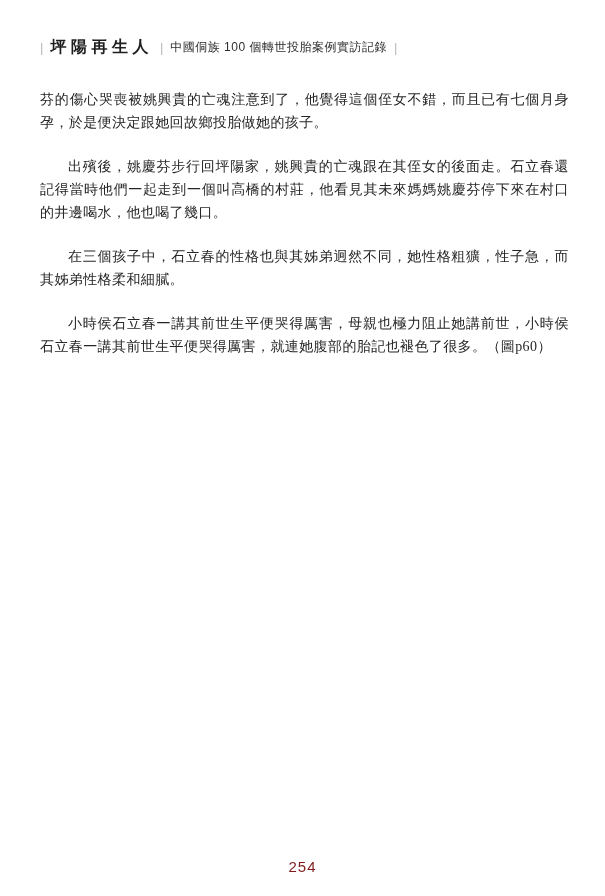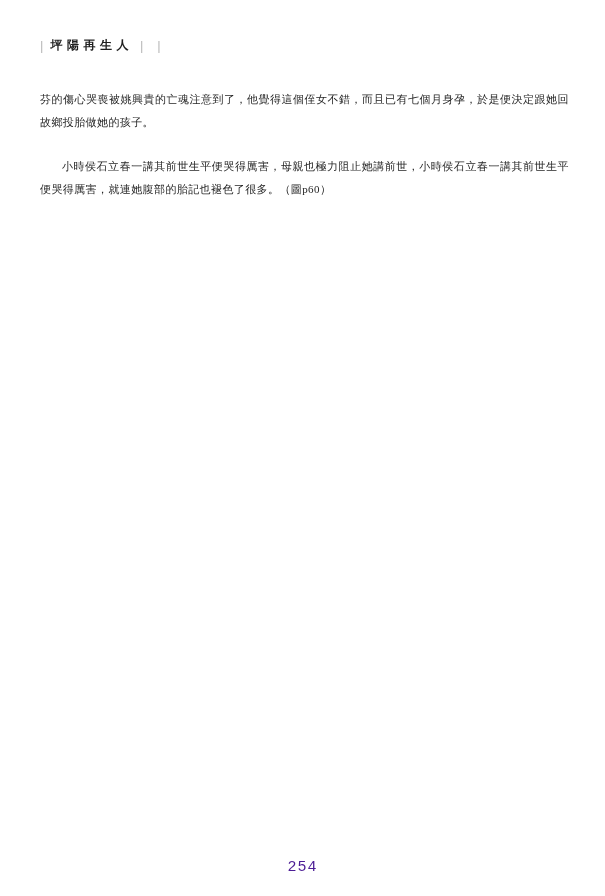--- a/index.html
+++ b/index.html
@@ -26,77 +26,80 @@
   }
   .header-sep {
     color: #b9b9b9;
     font-size: 13px;
     font-family: "Liberation Sans", sans-serif;
     padding: 0 7px;
     font-weight: 300;
   }
   .header-sep.first { padding-left: 0; }
   .book-title {
-    font-size: 12px;
+    font-size: 16px;
     letter-spacing: 4.5px;
     color: #1e1e1e;
     font-family: "Liberation Serif", serif;
     font-weight: 600;
   }
   .book-subtitle {
     font-size: 12px;
     color: #2e2e2e;
     font-family: "Liberation Sans", sans-serif;
     letter-spacing: 0.5px;
   }
   .body-text {
     position: absolute;
     top: 88px;
     left: 40px;
     width: 529px;
   }
   .para {
     margin: 0 0 21px 0;
-    font-size: 11px;
+    font-size: 14px;
     line-height: 23px;
     text-align: justify;
     letter-spacing: 0.4px;
     color: #262626;
   }
   .para.indent {
     text-indent: 2em;
   }
   .page-footer {
     position: absolute;
     bottom: 20px;
     left: 0;
     width: 100%;
     text-align: center;
   }
   .page-number {
     font-size: 15px;
-    color: #4c1d95;
-    font-family: Liberation Mono, monospace;
+    color: #7f1d1d;
+    font-family: Liberation Sans, sans-serif;
     letter-spacing: 1px;
   }
 </style>
 </head>
 <body>
 
 <div class="page">
 
   <header class="running-header">
     <span class="header-sep first">|</span>
     <span class="book-title">坪陽再生人</span>
     <span class="header-sep">|</span>
+    <span class="book-subtitle">中國侗族 100 個轉世投胎案例實訪記錄</span>
     <span class="header-sep">|</span>
   </header>
 
   <main class="body-text" id="paragraphs">
       <p class="para">芬的傷心哭喪被姚興貴的亡魂注意到了，他覺得這個侄女不錯，而且已有七個月身孕，於是便決定跟她回故鄉投胎做她的孩子。</p>
+      <p class="para indent">出殯後，姚慶芬步行回坪陽家，姚興貴的亡魂跟在其侄女的後面走。石立春還記得當時他們一起走到一個叫高橋的村莊，他看見其未來媽媽姚慶芬停下來在村口的井邊喝水，他也喝了幾口。</p>
+      <p class="para indent">在三個孩子中，石立春的性格也與其姊弟迥然不同，她性格粗獷，性子急，而其姊弟性格柔和細膩。</p>
       <p class="para indent">小時侯石立春一講其前世生平便哭得厲害，母親也極力阻止她講前世，小時侯石立春一講其前世生平便哭得厲害，就連她腹部的胎記也褪色了很多。（圖p60）</p>
     </main>
 
   <footer class="page-footer">
     <span class="page-number">254</span>
   </footer>
 
 </div>
 
 </body></html>

